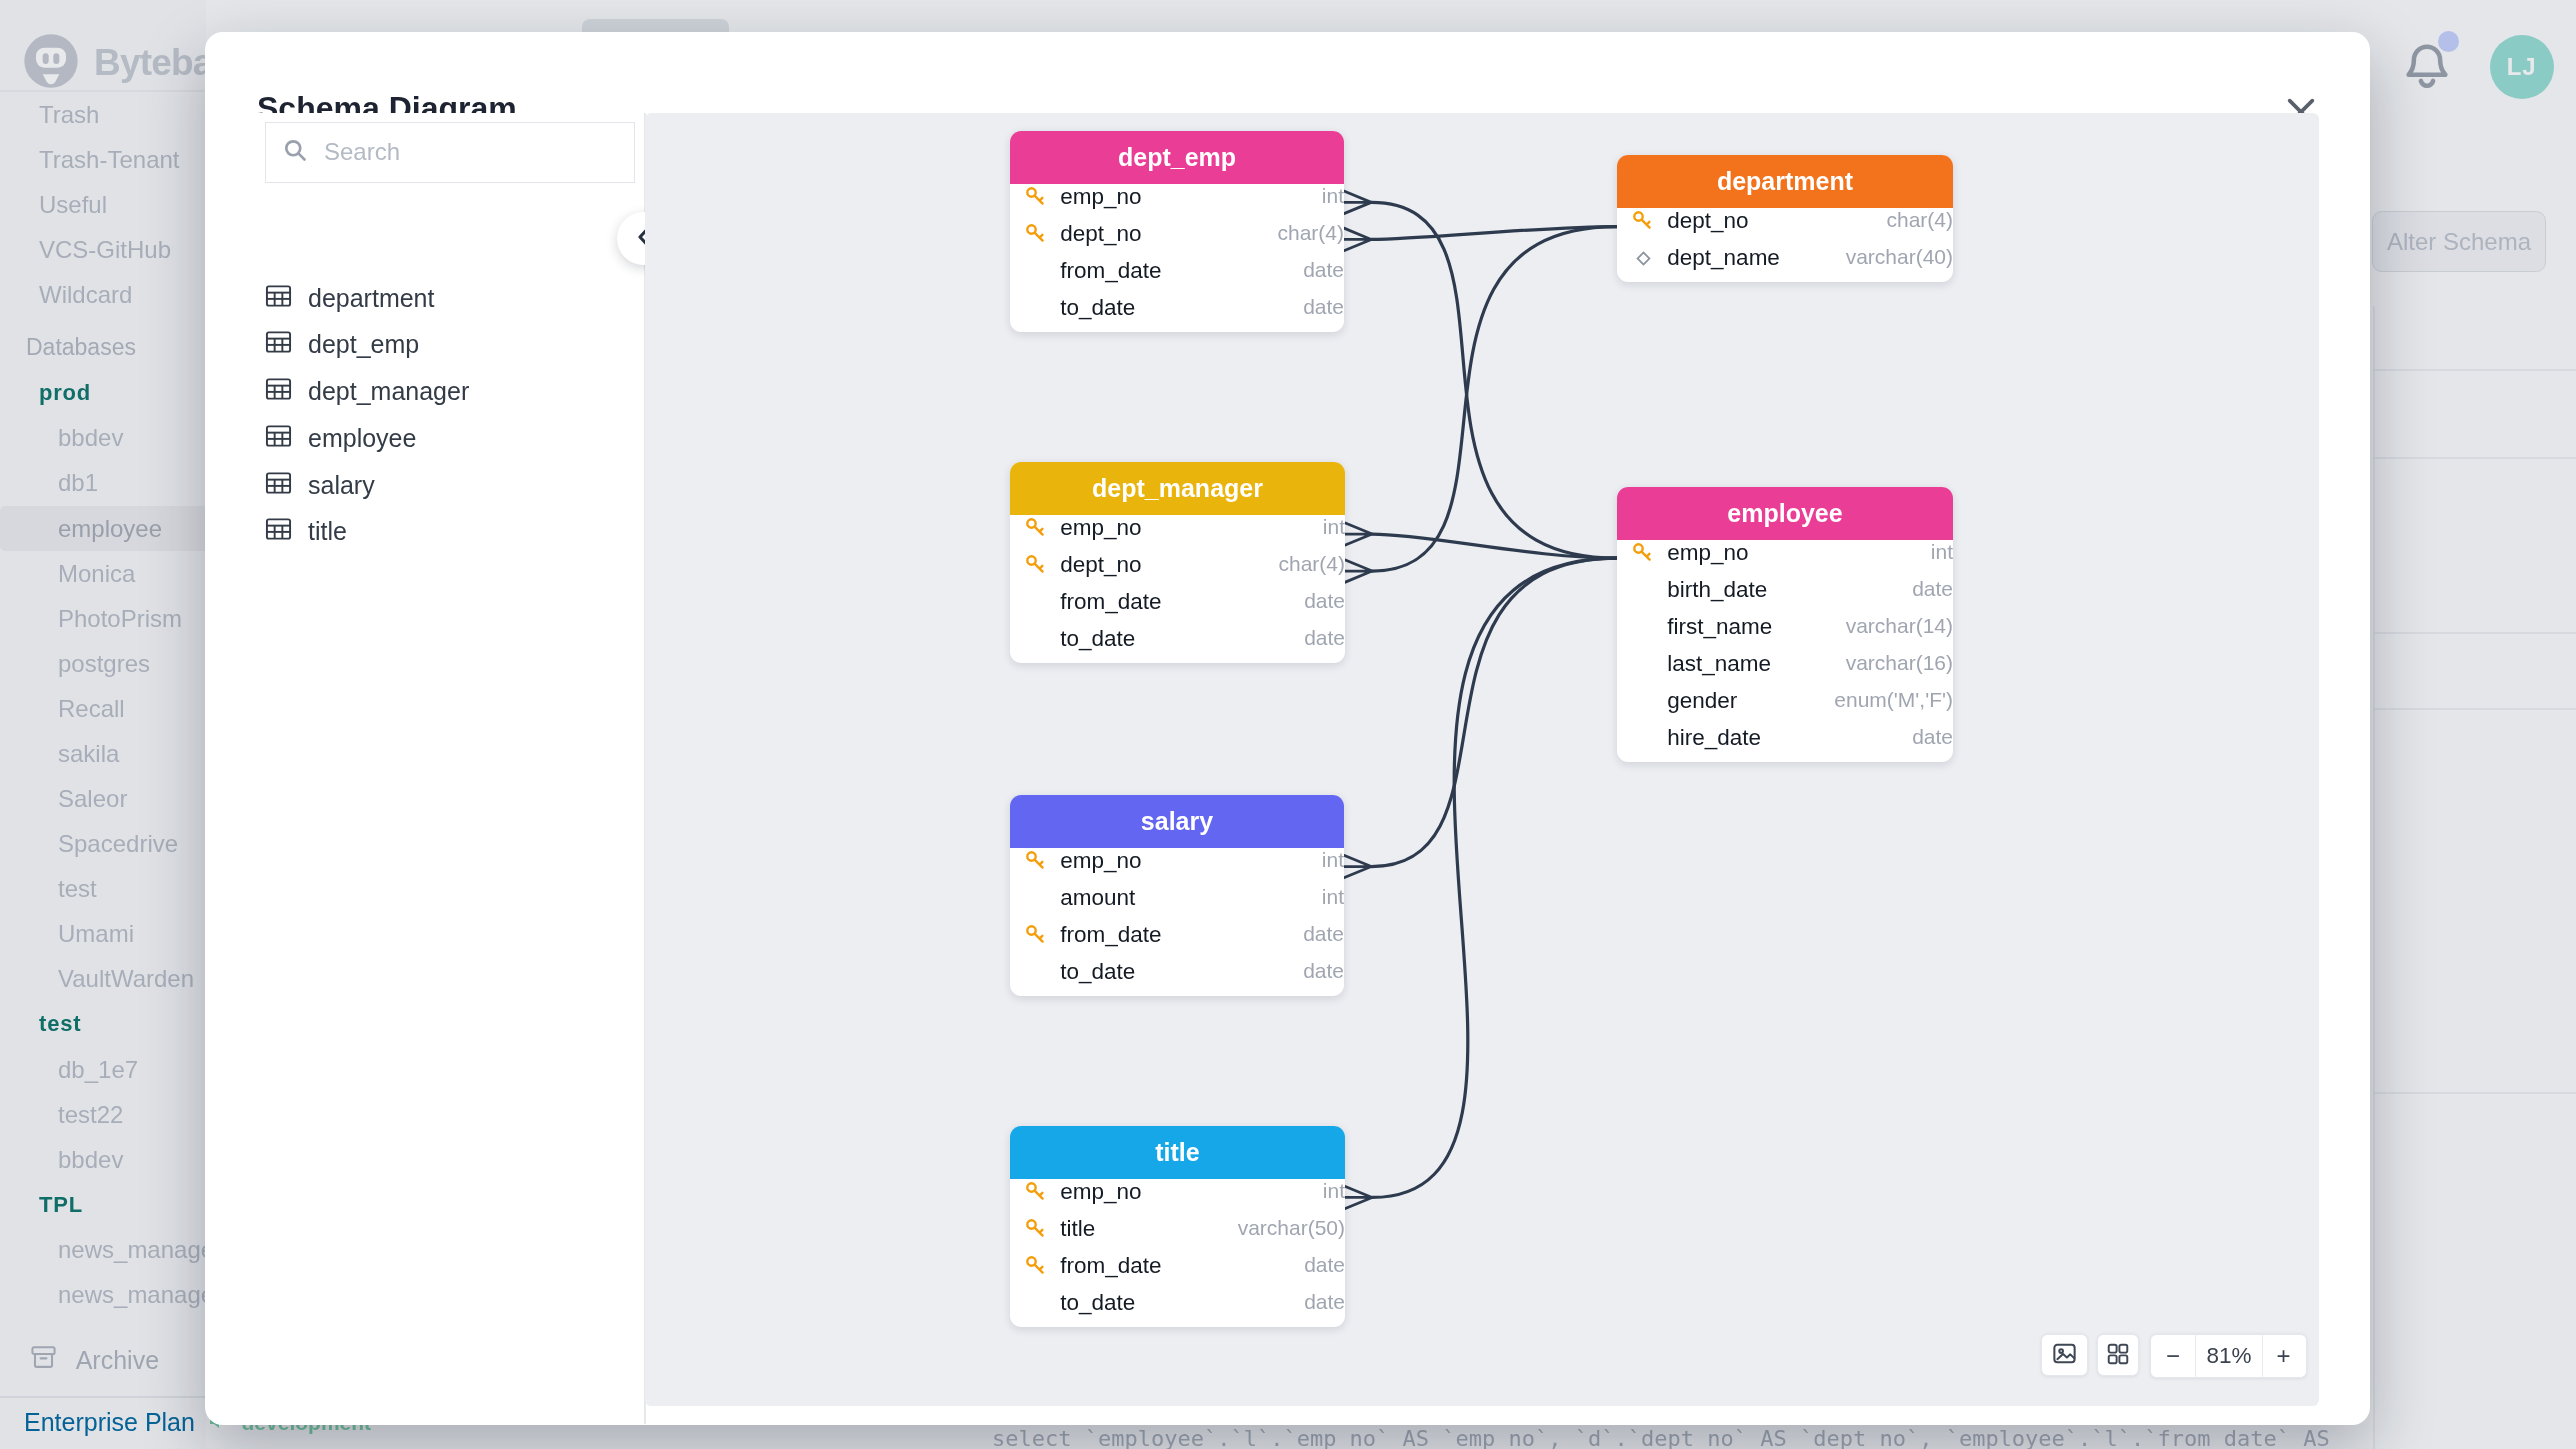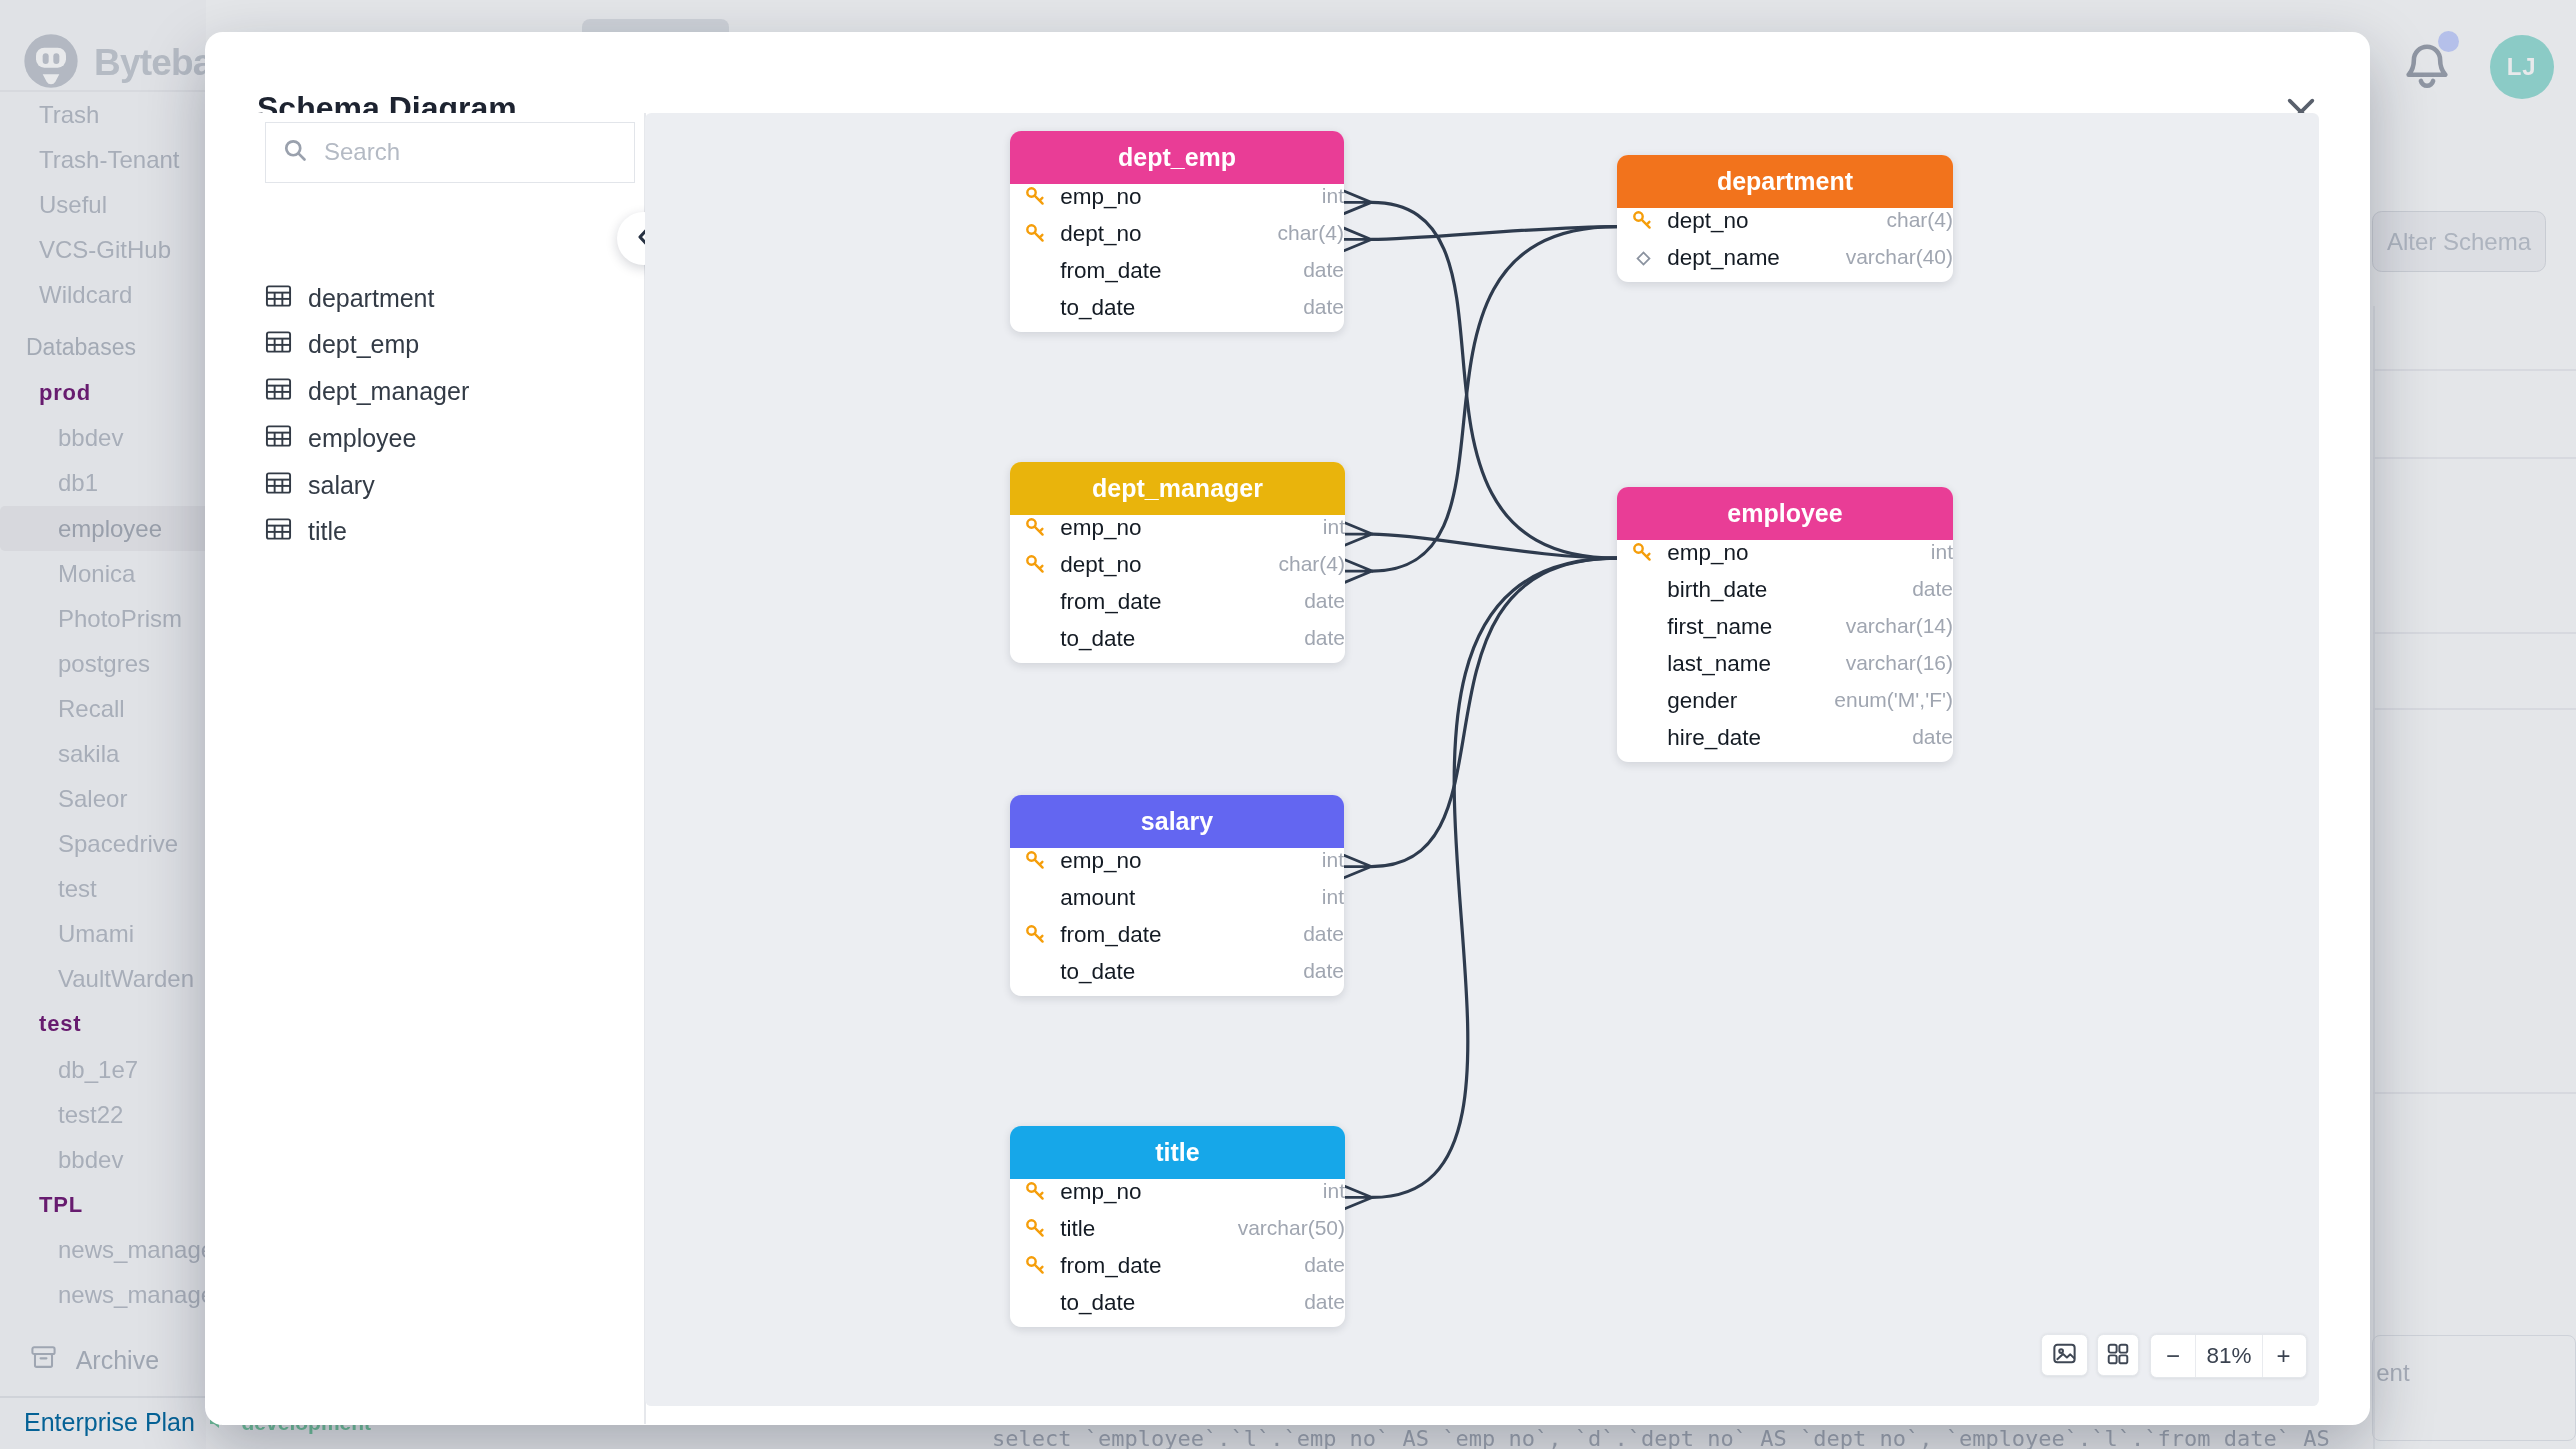--- a/index.html
+++ b/index.html
@@ -12,21 +12,21 @@
   
   #backdrop{position:absolute;inset:0;}
   #sidebar{position:absolute;left:0;top:0;width:206px;height:1449px;background:#f7f8fa;}
   #logo{position:absolute;left:21px;top:31px;display:flex;align-items:center;gap:13px;width:206px;overflow:hidden;}
   #logo-text{font-size:37px;font-weight:700;color:#c7ccd4;letter-spacing:-0.8px;white-space:nowrap;}
   #sidebar-top-divider{position:absolute;left:0;top:90px;width:206px;height:1.6px;background:#eceef1;}
   .nav-item{position:absolute;height:45px;line-height:45px;font-size:24px;color:#b8bec8;white-space:nowrap;width:206px;overflow:hidden;}
   .nav-item.ind1{padding-left:39px;}
   .nav-item.ind2{padding-left:58px;}
   .nav-item.section{padding-left:26px;font-size:23px;color:#b3b9c3;}
-  .nav-item.group{padding-left:39px;font-size:22px;font-weight:700;color:#701a75;letter-spacing:0.8px;}
+  .nav-item.group{padding-left:39px;font-size:22px;font-weight:700;color:#0f766e;letter-spacing:0.8px;}
   .nav-item.active{background:#ecedf0;border-radius:4.8px;color:#a7adb8;}
   #archive-row{position:absolute;left:0;top:1338px;height:45px;width:206px;display:flex;align-items:center;gap:17.7px;padding-left:29px;box-sizing:border-box;color:#aeb5c0;font-size:25px;}
   #bottom-divider{position:absolute;left:0;top:1396px;width:354px;height:1.6px;background:#e5e7eb;}
   #plan-row{position:absolute;left:24px;top:1399px;height:47px;display:flex;align-items:center;gap:11.3px;white-space:nowrap;}
   #plan-label{font-size:25px;color:#0369a1;}
   #env-label{font-size:21px;color:#7bd3a8;font-weight:600;}
   
   #tab-sliver{position:absolute;left:582px;top:19.3px;width:147px;height:35px;background:#e3e6ea;border-radius:8px;}
   #topbar-icons{position:absolute;right:22.5px;top:35px;display:flex;align-items:center;gap:35px;}
   #avatar{width:64px;height:64px;border-radius:50%;background:#98ded6;color:#ffffff;font-size:24px;font-weight:700;display:flex;align-items:center;justify-content:center;letter-spacing:0.8px;}
@@ -169,23 +169,20 @@
     <span id="avatar">LJ</span>
   </div>
 
   <button id="alter-schema">Alter Schema</button>
   <div id="bg-vline"></div>
   <div class="bg-hline" style="top:369px"></div>
   <div class="bg-hline" style="top:457px"></div>
   <div class="bg-hline" style="top:632px"></div>
   <div class="bg-hline" style="top:708px"></div>
   <div class="bg-hline" style="top:1092px"></div>
-  <div id="fragment-box">
-    <span>ent</span>
-  </div>
   <div id="sql-strip">select `employee`.`l`.`emp_no` AS `emp_no`, `d`.`dept_no` AS `dept_no`, `employee`.`l`.`from_date` AS</div>
 </div>
 
 <div id="overlay"></div>
 
 <div id="modal">
   <div id="modal-title">Schema Diagram</div>
   <button id="modal-close" aria-label="close">
     <svg width="34" height="34" viewBox="0 0 24 24" stroke="#59606c" stroke-width="2.6" stroke-linecap="round">
         <line x1="4" y1="4" x2="20" y2="20"></line>

